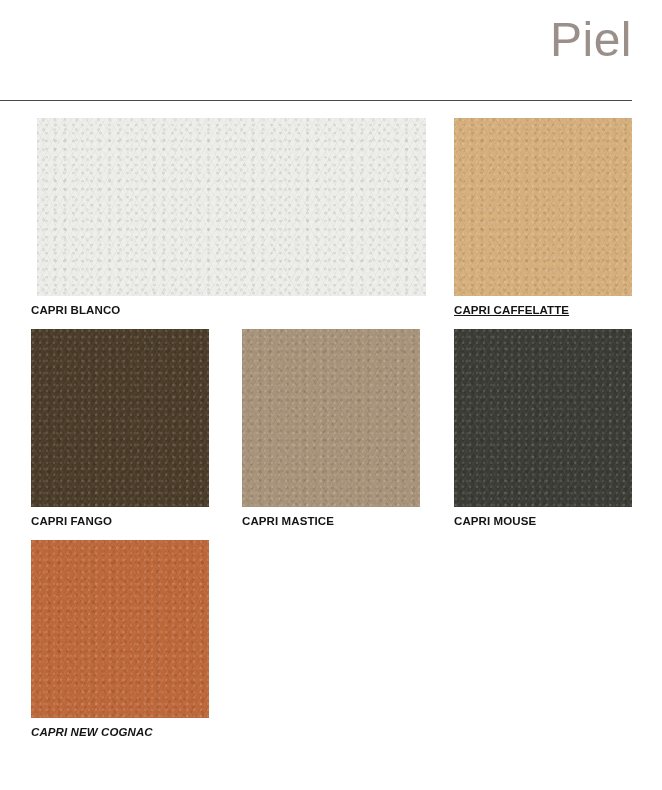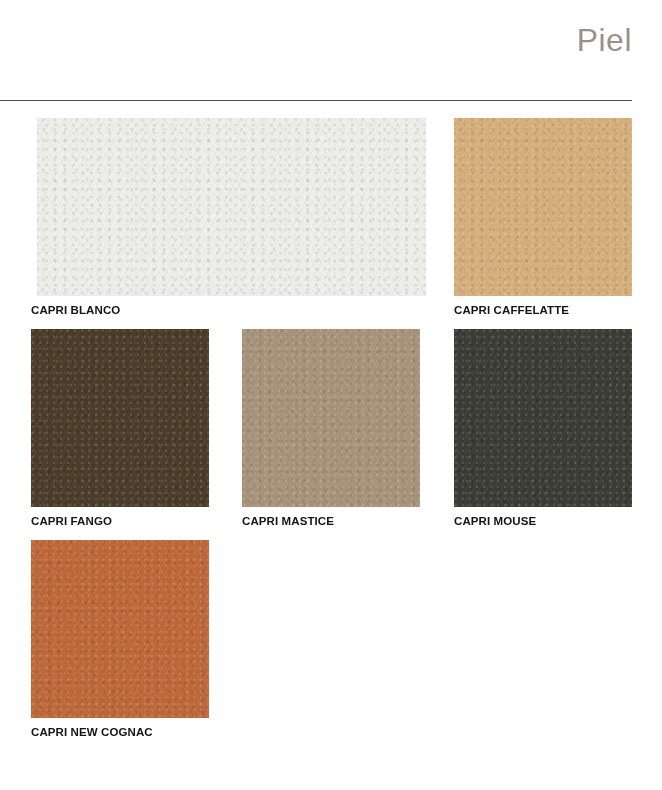--- a/index.html
+++ b/index.html
@@ -23,21 +23,21 @@
     top: 0;
     width: 662px;
     height: 101px;
     box-sizing: border-box;
   }
   .page-title {
     position: absolute;
     right: 30px;
     top: 16px;
     font-family: "Liberation Sans", sans-serif;
-    font-size: 32px;
+    font-size: 48px;
     font-weight: 300;
     letter-spacing: 0.5px;
     color: #9b9089;
     line-height: 48px;
     white-space: nowrap;
   }
   .header-rule {
     position: absolute;
     left: 0;
     top: 100px;
@@ -52,21 +52,21 @@
     left: 31px;
     top: 118px;
     width: 601px;
   }
   .swatch-row {
     position: relative;
     width: 601px;
   }
   .swatch-row.row-1 { height: 211px; }
   .swatch-row.row-2 { height: 211px; }
-  .swatch-row.row-3 { height: 212px; }
+  .swatch-row.row-3 { height: 212px; font-style: italic; }
 
   .swatch-cell {
     position: absolute;
     top: 0;
   }
   
   .col-1 { left: 0px;   width: 178px; }
   .col-2 { left: 211px; width: 178px; }
   .col-3 { left: 423px; width: 178px; }
   .col-wide { left: 0px; width: 389px; padding-left: 6px; }
@@ -126,21 +126,21 @@
     <div class="swatch-cell col-wide">
       <div class="swatch-chip" style="background-color: rgb(237, 237, 234);">
         <div class="swatch-texture"></div>
       </div>
       <div class="swatch-label" style="color: rgb(20, 20, 20);">CAPRI BLANCO</div>
     </div>
     <div class="swatch-cell col-3">
       <div class="swatch-chip" style="background-color: rgb(214, 175, 123);">
         <div class="swatch-texture"></div>
       </div>
-      <div class="swatch-label" style="color: rgb(20, 20, 20);">CAPRI CAFFELATTE</div>
+      <div class="swatch-label" style="color: rgb(20, 20, 20); text-decoration: underline;">CAPRI CAFFELATTE</div>
     </div>
   </div>
 
   <div class="swatch-row row-2">
     <div class="swatch-cell col-1">
       <div class="swatch-chip" style="background-color: rgb(74, 59, 40);">
         <div class="swatch-texture"></div>
       </div>
       <div class="swatch-label" style="color: rgb(20, 20, 20);">CAPRI FANGO</div>
     </div>

